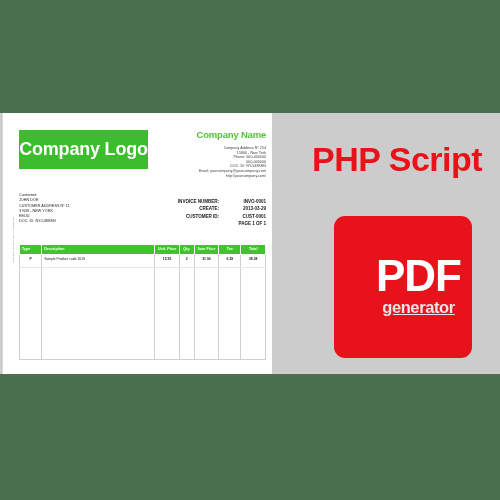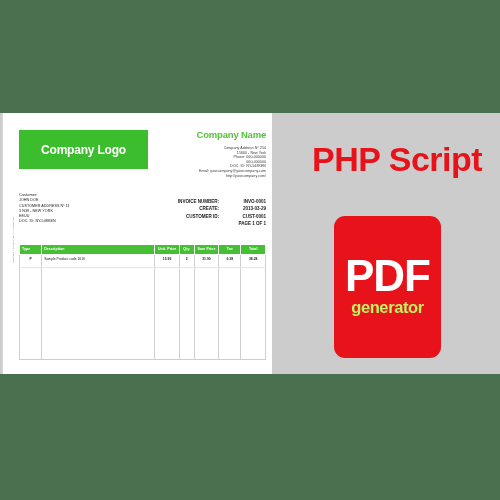--- a/index.html
+++ b/index.html
@@ -83,21 +83,21 @@
     top: 17px;
     width: 129px;
     height: 39px;
     background: #3cbd2e;
     display: flex;
     align-items: center;
     justify-content: center;
   }
   .logo-box span {
     color: #ffffff;
-    font-size: 12px;
+    font-size: 18px;
     font-weight: bold;
     letter-spacing: -0.2px;
   }
 
   .company-block {
     position: absolute;
     right: 6px;
     top: 16px;
     width: 120px;
     text-align: right;
@@ -235,43 +235,45 @@
     left: 62px;
     top: 103px;
     width: 107px;
     height: 142px;
     background: #e8131a;
     border-radius: 11px;
     display: flex;
     flex-direction: column;
     align-items: center;
     justify-content: center;
+    padding-left: 31px;
   }
   .pdf-word {
     color: #ffffff;
     font-size: 44px;
     font-weight: bold;
     line-height: 44px;
     letter-spacing: -1px;
     margin-top: -4px;
   }
   .pdf-sub1 {
     color: #ffffff;
     font-size: 19px;
     font-weight: bold;
     line-height: 21px;
     letter-spacing: -0.4px;
     margin-top: 4px;
   }
   .pdf-sub2 {
-    color: #bef264;
+    color: #e5e5e5;
     font-size: 16.5px;
     font-weight: bold;
     line-height: 18px;
     letter-spacing: -0.4px;
+    text-decoration: underline;
   }
 </style>
 </head>
 <body>
 
 <div class="stage">
 
   <div class="band band-top"></div>
   <div class="band band-bottom"></div>
 

